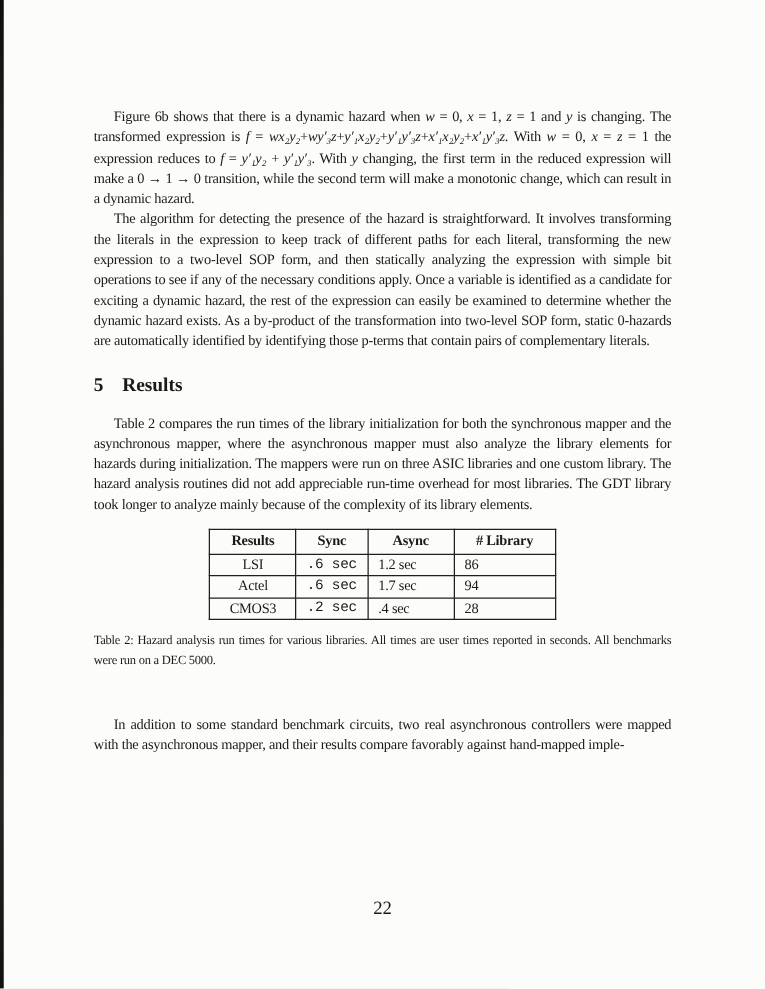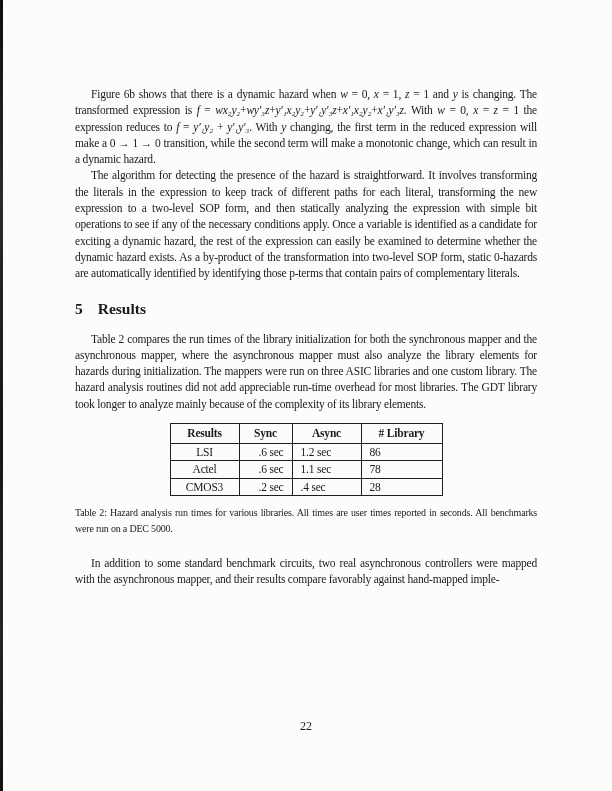--- a/index.html
+++ b/index.html
@@ -41,35 +41,35 @@
     letter-spacing: -0.2px;
   }
   .results-table th, .results-table td {
     border: 1px solid #1f1f1f;
     padding: 1px 8px;
     line-height: 14.5px;
     white-space: nowrap;
   }
   .results-table th { font-weight: bold; text-align: center; padding: 2px 10px; }
   td.col0 { text-align: center;  min-width: 52px; }
-  td.col1 { text-align: right; min-width: 36px; }
+  td.col1 { text-align: right; min-width: 36px; font-family: Liberation Mono, monospace; }
   td.col2 { min-width: 52px; }
   td.col3 { text-align: left; min-width: 64px; }
   .caption {
     margin: 9px 0 0 0;
     font-size: 10px;
     line-height: 16.3px;
     text-align: justify;
     letter-spacing: -0.2px;
   }
-  .last-para { margin-top: 17px; }
+  .last-para { margin-top: 34px; }
   .page-number {
     position: absolute; left: 0; right: 0; top: 719px;
     text-align: center;
-    font-size: 12px;
+    font-size: 15px;
   }
 </style>
 </head>
 <body>
 
 <div class="page">
   <div class="scan-edge"></div>
 
   <main class="content">
 
@@ -97,22 +97,22 @@
       <tbody>
           <tr>
             <td class="col0">LSI</td>
             <td class="col1">.6 sec</td>
             <td class="col2">1.2 sec</td>
             <td class="col3">86</td>
           </tr>
           <tr>
             <td class="col0">Actel</td>
             <td class="col1">.6 sec</td>
-            <td class="col2">1.1 sec</td>
-            <td class="col3">78</td>
+            <td class="col2">1.7 sec</td>
+            <td class="col3">94</td>
           </tr>
           <tr>
             <td class="col0">CMOS3</td>
             <td class="col1">.2 sec</td>
             <td class="col2">.4 sec</td>
             <td class="col3">28</td>
           </tr>
         </tbody>
     </table>
 

